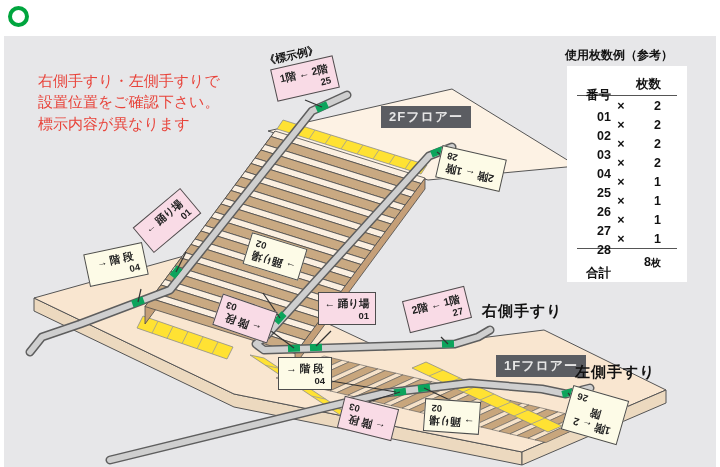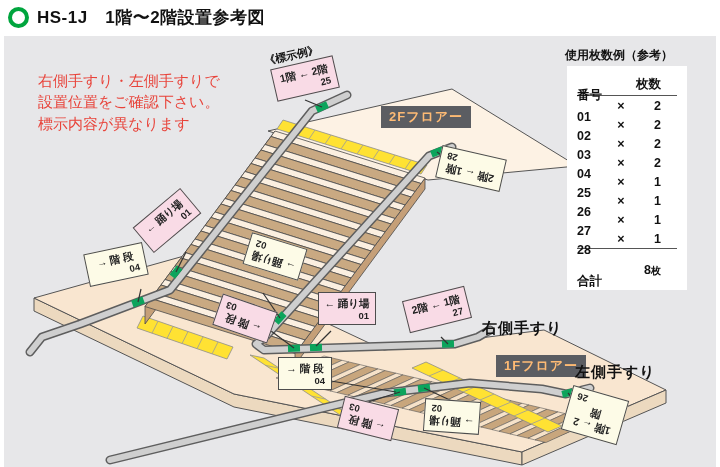--- a/index.html
+++ b/index.html
@@ -12,25 +12,25 @@
   
   .panel{position:absolute;left:4px;right:4px;top:36px;bottom:0;background:#e7e7e9;}
   
   .notice{position:absolute;left:38px;top:70px;color:#e8433a;font-weight:normal;
           font-size:15px;line-height:1.42;}
   
   .tbl-title{position:absolute;left:565px;top:47px;font-size:12px;font-weight:bold;color:#111;}
   .tbl{position:absolute;left:567px;top:66px;width:100px;background:#fff;
        padding:8px 10px 8px 10px;font-size:12.5px;font-weight:bold;color:#111;}
   .trow{display:flex;align-items:center;height:19px;}
-  .trow .c1{width:34px;text-align:left;margin-top:22px;}
+  .trow .c1{width:34px;text-align:right;margin-top:22px;}
   .trow .c2{width:20px;text-align:center;}
   .trow .c3{width:30px;text-align:right;}
   .thead{border-bottom:1px solid #555;height:21px;}
-  .tfoot{border-top:1px solid #555;height:23px;padding-top:10px;}
+  .tfoot{border-top:1px solid #555;height:23px;padding-top:2px;}
   .tfoot .unit{font-size:10px;}
   
   svg{position:absolute;left:0;top:0;}
   .tread{fill:#fbefe0;stroke:#4a4a4a;stroke-width:0.8;}
   .riser{fill:#c9a982;stroke:#4a4a4a;stroke-width:0.8;}
   .tread2{fill:#f6e2c9;stroke:#5a5a5a;stroke-width:0.6;}
   .riser2{fill:#c8a67d;stroke:#5a5a5a;stroke-width:0.6;}
   .slab{fill:#f9e6d0;stroke:#555;stroke-width:1;}
   .slab2{fill:#fdf2e4;stroke:#555;stroke-width:1;}
   .side{fill:#ecd9bf;stroke:#555;stroke-width:1;}
@@ -42,31 +42,30 @@
   .band{stroke:#0ca45c;stroke-width:7;stroke-linecap:butt;}
   .conn{stroke:#333;stroke-width:1.2;}
   
   .sign{position:absolute;border:1px solid #4d4d4d;padding:4px 4px 2px 4px;
         font-weight:bold;color:#222;font-size:10.5px;line-height:1.25;
         box-sizing:border-box;text-align:center;}
   .sign .sign-num{text-align:right;font-size:9.5px;padding-right:2px;}
   .pink{background:#f9dbe6;}
   .cream{background:#fdfbe7;}
   
-  .flabel{position:absolute;background:#5b5d62;color:#fdba74;font-weight:bold;
+  .flabel{position:absolute;background:#5b5d62;color:#e5e5e5;font-weight:bold;
           font-size:13px;padding:2px 8px;letter-spacing:1px;}
   .blabel{position:absolute;color:#111;font-weight:bold;font-size:15px;letter-spacing:1px;}
   .exlabel{position:absolute;color:#111;font-weight:bold;font-size:11px;transform:rotate(-13deg);}
 </style>
 </head>
 <body>
 
 <div class="hdr">
   <span class="ring"></span>
-  <span class="hdr-title">HS-1J　1階〜2階設置参考図</span>
 </div>
 
 <div class="panel"></div>
 
 <svg width="720" height="467" viewBox="0 0 720 467">
   <defs>
     <g id="ustep">
       <polygon class="tread" points="0,0 150,47 146,52.5 -4,5.5"></polygon>
       <polygon class="riser" points="-4,5.5 146,52.5 140,60.5 -10,13.5"></polygon>
     </g>
@@ -265,21 +264,21 @@
   <div class="trow tfoot">
     <span class="c1">合計</span>
     <span class="c2"></span>
     <span class="c3"><span>8</span><span class="unit">枚</span></span>
   </div>
 </div>
 
 <div class="exlabel" style="left:264px;top:48px;">《標示例》</div>
 <div class="flabel" style="left:381px;top:106px;">2Fフロアー</div>
 <div class="flabel" style="left:496px;top:355px;">1Fフロアー</div>
-<div class="blabel" style="left:482px;top:319px;">右側手すり</div>
+<div class="blabel" style="left:482px;top:302px;">右側手すり</div>
 <div class="blabel" style="left:575px;top:363px;">左側手すり</div>
 
 <div class="sign pink" style="left:273px;top:62px;width:64px;transform:rotate(-13deg);">
   <div>1階 ← 2階</div>
     <div class="sign-num">25</div>
 </div>
 <div class="sign cream" style="left:438px;top:152px;width:66px;transform:rotate(193deg);">
   <div>2階 ← 1階</div>
     <div class="sign-num">28</div>
 </div>

